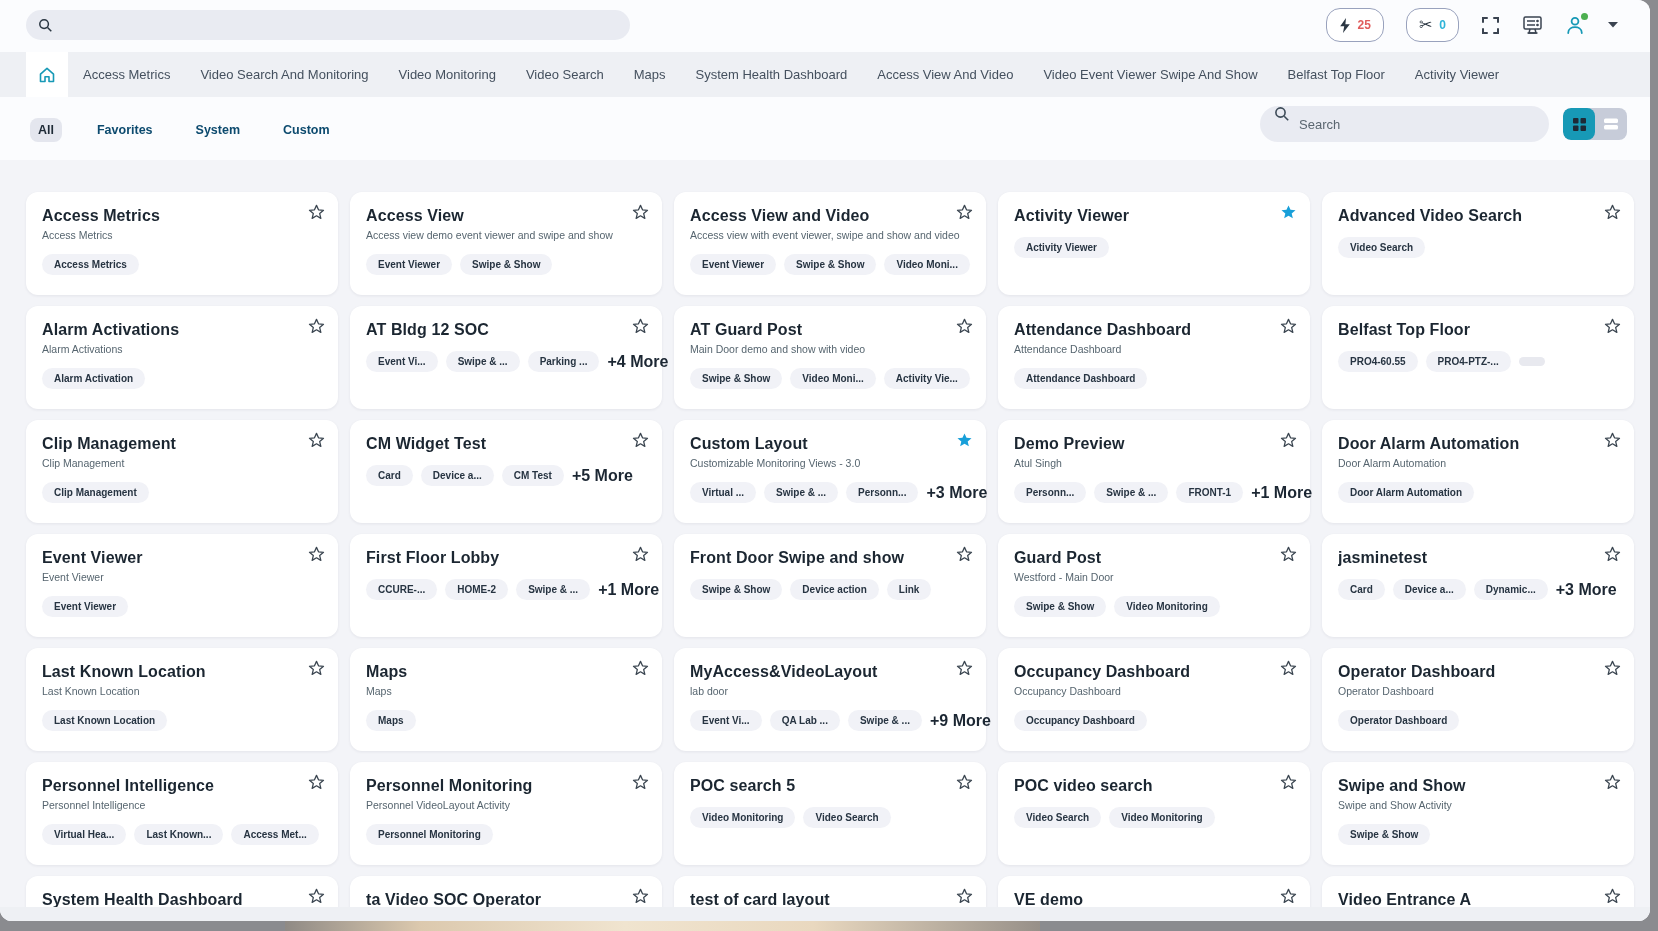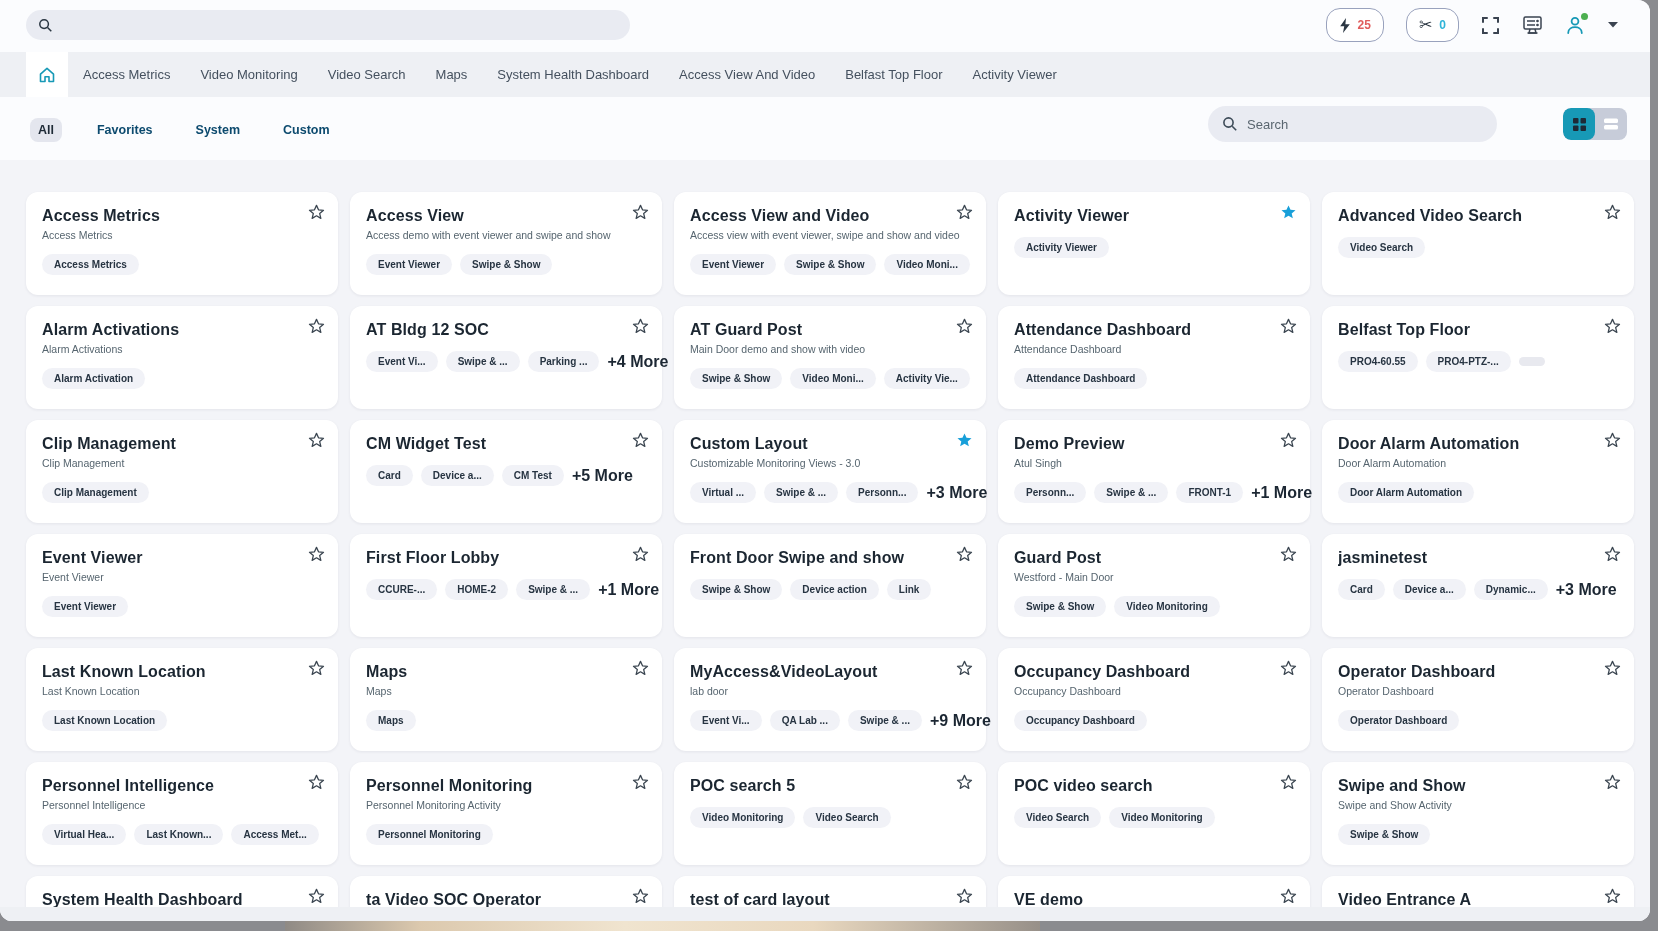--- a/index.html
+++ b/index.html
@@ -38,22 +38,22 @@
   .nav-tab {
     display:flex; align-items:center; padding:0 15px; font-size:13px; color:#44505e; cursor:pointer; white-space:nowrap;
   }
 
   
   .filterbar { position:absolute; left:0; top:97px; width:100%; height:63px; background:#fbfcfe; }
   .filter-tabs { position:absolute; left:30px; top:21px; display:flex; align-items:center; gap:27px; }
   .filter-tab { font-size:12.5px; color:#0c4a6e; font-weight:600; cursor:pointer; padding:5px 8px; border-radius:8px; }
   .filter-tab.active { background:#e4e6ee; color:#1e2a36; font-weight:700; }
   .filter-search {
-    position:absolute; left:1208px; top:9px; width:289px; height:36px;
-    background:#e9ebf2; border-radius:18px; display:flex; align-items:center; padding:0 14px;
+    position:absolute; left:1260px; top:9px; width:289px; height:36px;
+    background:#e9ebf2; border-radius:18px; display:flex; padding:0 14px;
   }
   .filter-search input { border:none; outline:none; background:transparent; flex:1; margin-left:9px; font-size:13px; color:#3c4a57; font-family:"Liberation Sans",sans-serif; }
   .filter-search input::placeholder { color:#5a6670; opacity:1; }
   .view-toggle {
     position:absolute; left:1563px; top:11px; width:64px; height:32px;
     background:#c7ccd9; border-radius:8px; display:flex; overflow:hidden;
   }
   .view-btn { width:32px; height:32px; display:flex; align-items:center; justify-content:center; cursor:pointer; }
   .view-btn.grid-active { background:#1799b6; border-radius:8px; }
 
@@ -148,25 +148,27 @@
   </div>
 
   <div class="navbar">
     <div class="home-tab">
       <svg width="18" height="18" viewBox="0 0 18 18" fill="none" stroke="#1799b6" stroke-width="1.6" stroke-linejoin="round">
         <path d="M2.5 8.2 L9 2.3 L15.5 8.2 V15.5 H11 V10.8 H7 V15.5 H2.5 Z"></path>
       </svg>
     </div>
     <div style="display:flex;">
         <div class="nav-tab">Access Metrics</div>
+        <div class="nav-tab">Video Search And Monitoring</div>
         <div class="nav-tab">Video Monitoring</div>
         <div class="nav-tab">Video Search</div>
         <div class="nav-tab">Maps</div>
         <div class="nav-tab">System Health Dashboard</div>
         <div class="nav-tab">Access View And Video</div>
+        <div class="nav-tab">Video Event Viewer Swipe And Show</div>
         <div class="nav-tab">Belfast Top Floor</div>
         <div class="nav-tab">Activity Viewer</div>
       </div>
   </div>
 
   <div class="filterbar">
     <div class="filter-tabs">
         <div class="filter-tab active">All</div>
         <div class="filter-tab">Favorites</div>
         <div class="filter-tab">System</div>
@@ -207,21 +209,21 @@
           <div class="card-sub">Access Metrics</div>
           <div class="card-tags">
             <span class="tag-pill">Access Metrics</span>
           </div>
         </div>
         <div class="card">
           <div class="card-title">Access View</div>
           <svg viewBox="0 0 16 16" class="fav-star">
             <path d="M8 1.3 L9.9 5.5 L14.6 5.9 L11 9 L12.1 13.5 L8 11.1 L3.9 13.5 L5 9 L1.4 5.9 L6.1 5.5 Z" fill="none" stroke="#3a4550" stroke-width="1.2" stroke-linejoin="round"></path>
           </svg>
-          <div class="card-sub">Access demo with event viewer and swipe and show</div>
+          <div class="card-sub">Access view demo event viewer and swipe and show</div>
           <div class="card-tags">
             <span class="tag-pill">Event Viewer</span>
             <span class="tag-pill">Swipe &amp; Show</span>
           </div>
         </div>
         <div class="card">
           <div class="card-title">Access View and Video</div>
           <svg viewBox="0 0 16 16" class="fav-star">
             <path d="M8 1.3 L9.9 5.5 L14.6 5.9 L11 9 L12.1 13.5 L8 11.1 L3.9 13.5 L5 9 L1.4 5.9 L6.1 5.5 Z" fill="none" stroke="#3a4550" stroke-width="1.2" stroke-linejoin="round"></path>
           </svg>
@@ -482,21 +484,21 @@
             <span class="tag-pill">Virtual Hea...</span>
             <span class="tag-pill">Last Known...</span>
             <span class="tag-pill">Access Met...</span>
           </div>
         </div>
         <div class="card">
           <div class="card-title">Personnel Monitoring</div>
           <svg viewBox="0 0 16 16" class="fav-star">
             <path d="M8 1.3 L9.9 5.5 L14.6 5.9 L11 9 L12.1 13.5 L8 11.1 L3.9 13.5 L5 9 L1.4 5.9 L6.1 5.5 Z" fill="none" stroke="#3a4550" stroke-width="1.2" stroke-linejoin="round"></path>
           </svg>
-          <div class="card-sub">Personnel Monitoring Activity</div>
+          <div class="card-sub">Personnel VideoLayout Activity</div>
           <div class="card-tags">
             <span class="tag-pill">Personnel Monitoring</span>
           </div>
         </div>
         <div class="card">
           <div class="card-title">POC search 5</div>
           <svg viewBox="0 0 16 16" class="fav-star">
             <path d="M8 1.3 L9.9 5.5 L14.6 5.9 L11 9 L12.1 13.5 L8 11.1 L3.9 13.5 L5 9 L1.4 5.9 L6.1 5.5 Z" fill="none" stroke="#3a4550" stroke-width="1.2" stroke-linejoin="round"></path>
           </svg>
           <div class="card-tags">

